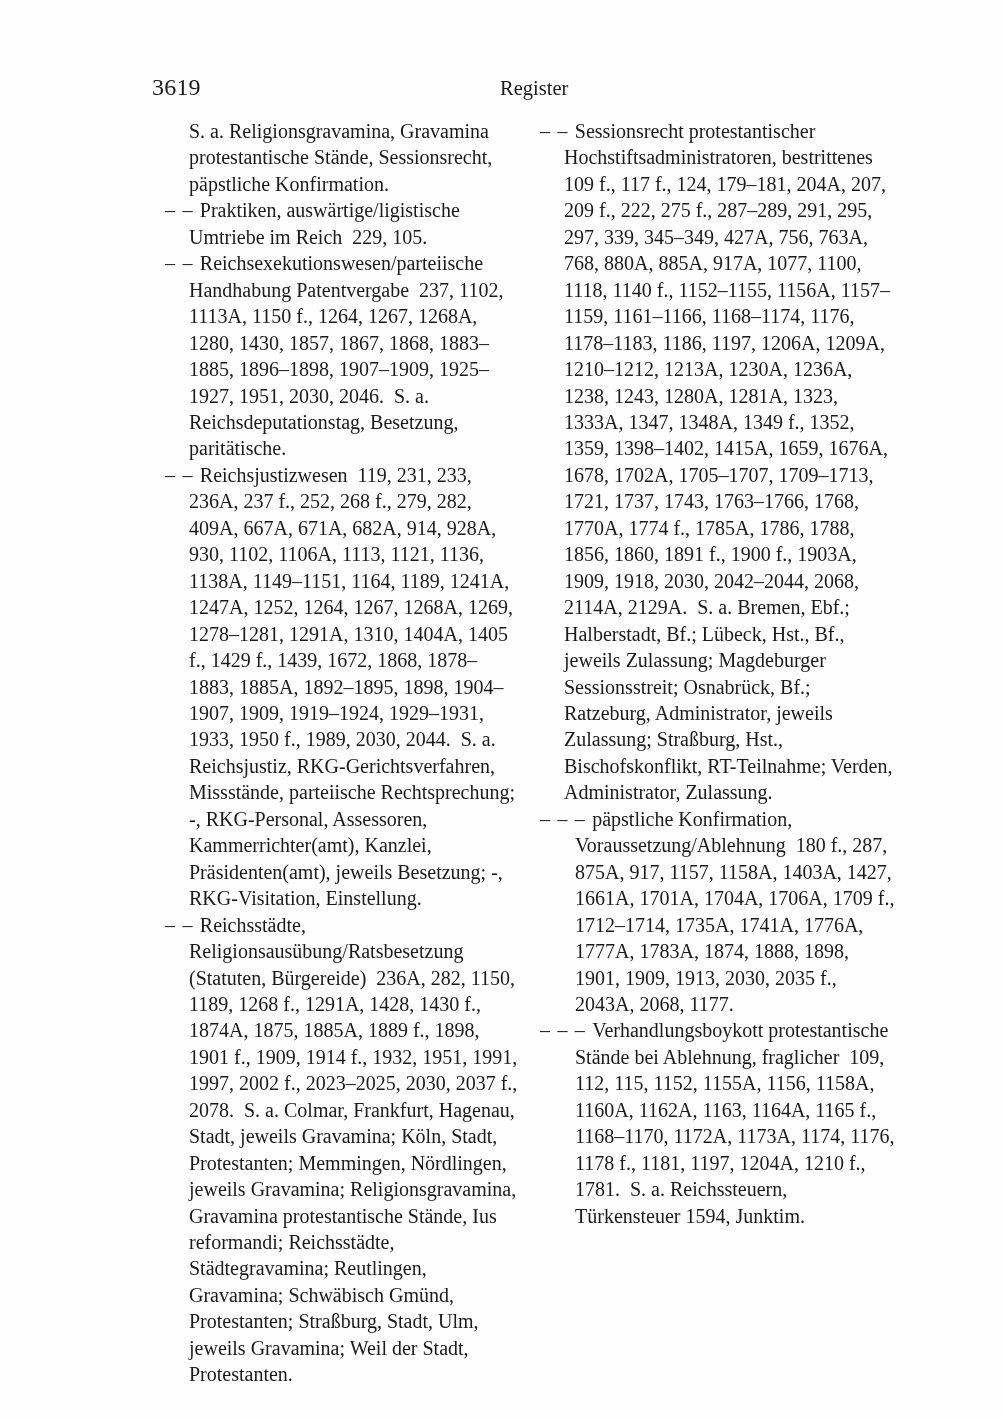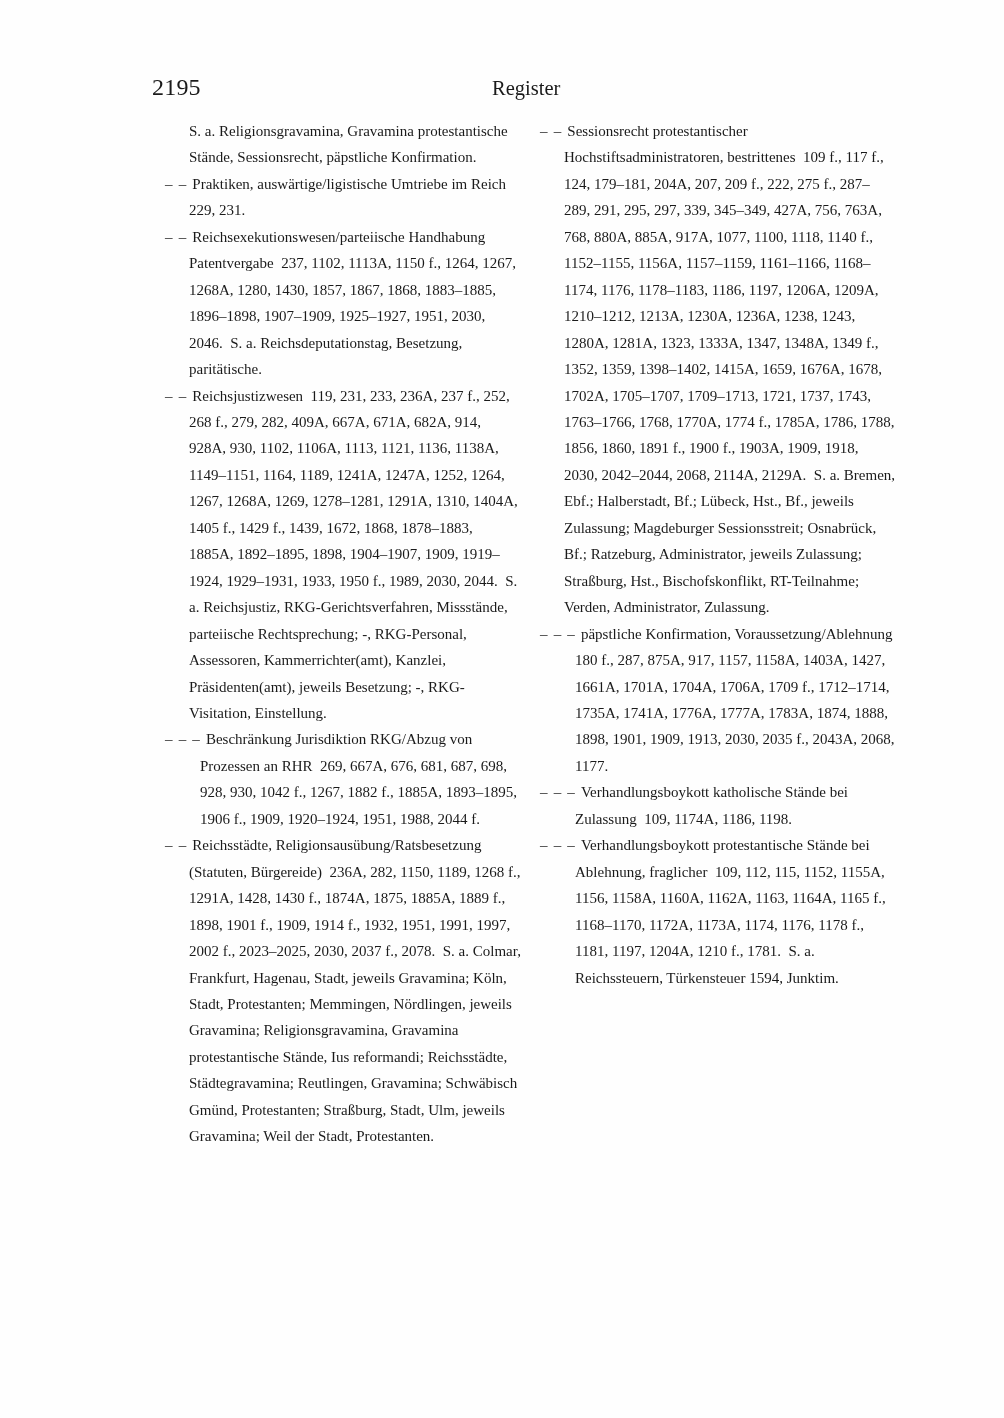--- a/index.html
+++ b/index.html
@@ -33,21 +33,21 @@
     line-height: 30px;
   }
   .runhead .folio {
     position: absolute;
     left: 0;
     top: 0;
     letter-spacing: 0.2px;
   }
   .runhead .title {
     position: absolute;
-    left: 340px;
+    left: 348px;
     top: 1px;
     font-size: 20.5px;
   }
 
   
   .columns {
     position: absolute;
     top: 118px;
     left: 0;
     width: 1004px;
@@ -55,21 +55,21 @@
   .col {
     position: absolute;
     top: 0;
     width: 356px;
   }
   .col-left  { left: 165px; }
   .col-right { left: 540px; }
 
   
   .entry {
-    font-size: 15px;
+    font-size: 20px;
     line-height: 26.45px;
     text-align: left;
     margin: 0;
     padding: 0;
     white-space: pre-wrap;
   }
   
   .lvl0 {
     padding-left: 24px;
     text-indent: 0;
@@ -87,34 +87,32 @@
   .dash {
     letter-spacing: 1.2px;
   }
 </style>
 </head>
 <body>
 
 <div class="page">
 
   <div class="runhead">
-    <span class="folio">2195</span>
+    <span class="folio">3619</span>
     <span class="title">Register</span>
   </div>
 
   <div class="columns">
     <div class="col col-left" id="col-left">
         <p class="entry lvl0"><span>S. a. Religionsgravamina, Gravamina protestantische Stände, Sessionsrecht, päpstliche Konfirmation.</span></p>
-        <p class="entry lvl2"><span class="dash">– – </span><span>Praktiken, auswärtige/ligistische Umtriebe im Reich  229, 231.</span></p>
+        <p class="entry lvl2"><span class="dash">– – </span><span>Praktiken, auswärtige/ligistische Umtriebe im Reich  229, 105.</span></p>
         <p class="entry lvl2"><span class="dash">– – </span><span>Reichsexekutionswesen/parteiische Handhabung Patentvergabe  237, 1102, 1113A, 1150 f., 1264, 1267, 1268A, 1280, 1430, 1857, 1867, 1868, 1883–1885, 1896–1898, 1907–1909, 1925–1927, 1951, 2030, 2046.  S. a. Reichsdeputationstag, Besetzung, paritätische.</span></p>
         <p class="entry lvl2"><span class="dash">– – </span><span>Reichsjustizwesen  119, 231, 233, 236A, 237 f., 252, 268 f., 279, 282, 409A, 667A, 671A, 682A, 914, 928A, 930, 1102, 1106A, 1113, 1121, 1136, 1138A, 1149–1151, 1164, 1189, 1241A, 1247A, 1252, 1264, 1267, 1268A, 1269, 1278–1281, 1291A, 1310, 1404A, 1405 f., 1429 f., 1439, 1672, 1868, 1878–1883, 1885A, 1892–1895, 1898, 1904–1907, 1909, 1919–1924, 1929–1931, 1933, 1950 f., 1989, 2030, 2044.  S. a. Reichsjustiz, RKG-Gerichtsverfahren, Missstände, parteiische Rechtsprechung; -, RKG-Personal, Assessoren, Kammerrichter(amt), Kanzlei, Präsidenten(amt), jeweils Besetzung; -, RKG-Visitation, Einstellung.</span></p>
-        <p class="entry lvl3"><span class="dash">– – – </span><span>Beschränkung Jurisdiktion RKG/Abzug von Prozessen an RHR  269, 667A, 676, 681, 687, 698, 928, 930, 1042 f., 1267, 1882 f., 1885A, 1893–1895, 1906 f., 1909, 1920–1924, 1951, 1988, 2044 f.</span></p>
         <p class="entry lvl2"><span class="dash">– – </span><span>Reichsstädte, Religionsausübung/Ratsbesetzung (Statuten, Bürgereide)  236A, 282, 1150, 1189, 1268 f., 1291A, 1428, 1430 f., 1874A, 1875, 1885A, 1889 f., 1898, 1901 f., 1909, 1914 f., 1932, 1951, 1991, 1997, 2002 f., 2023–2025, 2030, 2037 f., 2078.  S. a. Colmar, Frankfurt, Hagenau, Stadt, jeweils Gravamina; Köln, Stadt, Protestanten; Memmingen, Nördlingen, jeweils Gravamina; Religionsgravamina, Gravamina protestantische Stände, Ius reformandi; Reichsstädte, Städtegravamina; Reutlingen, Gravamina; Schwäbisch Gmünd, Protestanten; Straßburg, Stadt, Ulm, jeweils Gravamina; Weil der Stadt, Protestanten.</span></p>
       </div>
     <div class="col col-right" id="col-right">
         <p class="entry lvl2"><span class="dash">– – </span><span>Sessionsrecht protestantischer Hochstiftsadministratoren, bestrittenes  109 f., 117 f., 124, 179–181, 204A, 207, 209 f., 222, 275 f., 287–289, 291, 295, 297, 339, 345–349, 427A, 756, 763A, 768, 880A, 885A, 917A, 1077, 1100, 1118, 1140 f., 1152–1155, 1156A, 1157–1159, 1161–1166, 1168–1174, 1176, 1178–1183, 1186, 1197, 1206A, 1209A, 1210–1212, 1213A, 1230A, 1236A, 1238, 1243, 1280A, 1281A, 1323, 1333A, 1347, 1348A, 1349 f., 1352, 1359, 1398–1402, 1415A, 1659, 1676A, 1678, 1702A, 1705–1707, 1709–1713, 1721, 1737, 1743, 1763–1766, 1768, 1770A, 1774 f., 1785A, 1786, 1788, 1856, 1860, 1891 f., 1900 f., 1903A, 1909, 1918, 2030, 2042–2044, 2068, 2114A, 2129A.  S. a. Bremen, Ebf.; Halberstadt, Bf.; Lübeck, Hst., Bf., jeweils Zulassung; Magdeburger Sessionsstreit; Osnabrück, Bf.; Ratzeburg, Administrator, jeweils Zulassung; Straßburg, Hst., Bischofskonflikt, RT-Teilnahme; Verden, Administrator, Zulassung.</span></p>
         <p class="entry lvl3"><span class="dash">– – – </span><span>päpstliche Konfirmation, Voraussetzung/Ablehnung  180 f., 287, 875A, 917, 1157, 1158A, 1403A, 1427, 1661A, 1701A, 1704A, 1706A, 1709 f., 1712–1714, 1735A, 1741A, 1776A, 1777A, 1783A, 1874, 1888, 1898, 1901, 1909, 1913, 2030, 2035 f., 2043A, 2068, 1177.</span></p>
-        <p class="entry lvl3"><span class="dash">– – – </span><span>Verhandlungsboykott katholische Stände bei Zulassung  109, 1174A, 1186, 1198.</span></p>
         <p class="entry lvl3"><span class="dash">– – – </span><span>Verhandlungsboykott protestantische Stände bei Ablehnung, fraglicher  109, 112, 115, 1152, 1155A, 1156, 1158A, 1160A, 1162A, 1163, 1164A, 1165 f., 1168–1170, 1172A, 1173A, 1174, 1176, 1178 f., 1181, 1197, 1204A, 1210 f., 1781.  S. a. Reichssteuern, Türkensteuer 1594, Junktim.</span></p>
       </div>
   </div>
 
 </div>
 
 </body></html>

